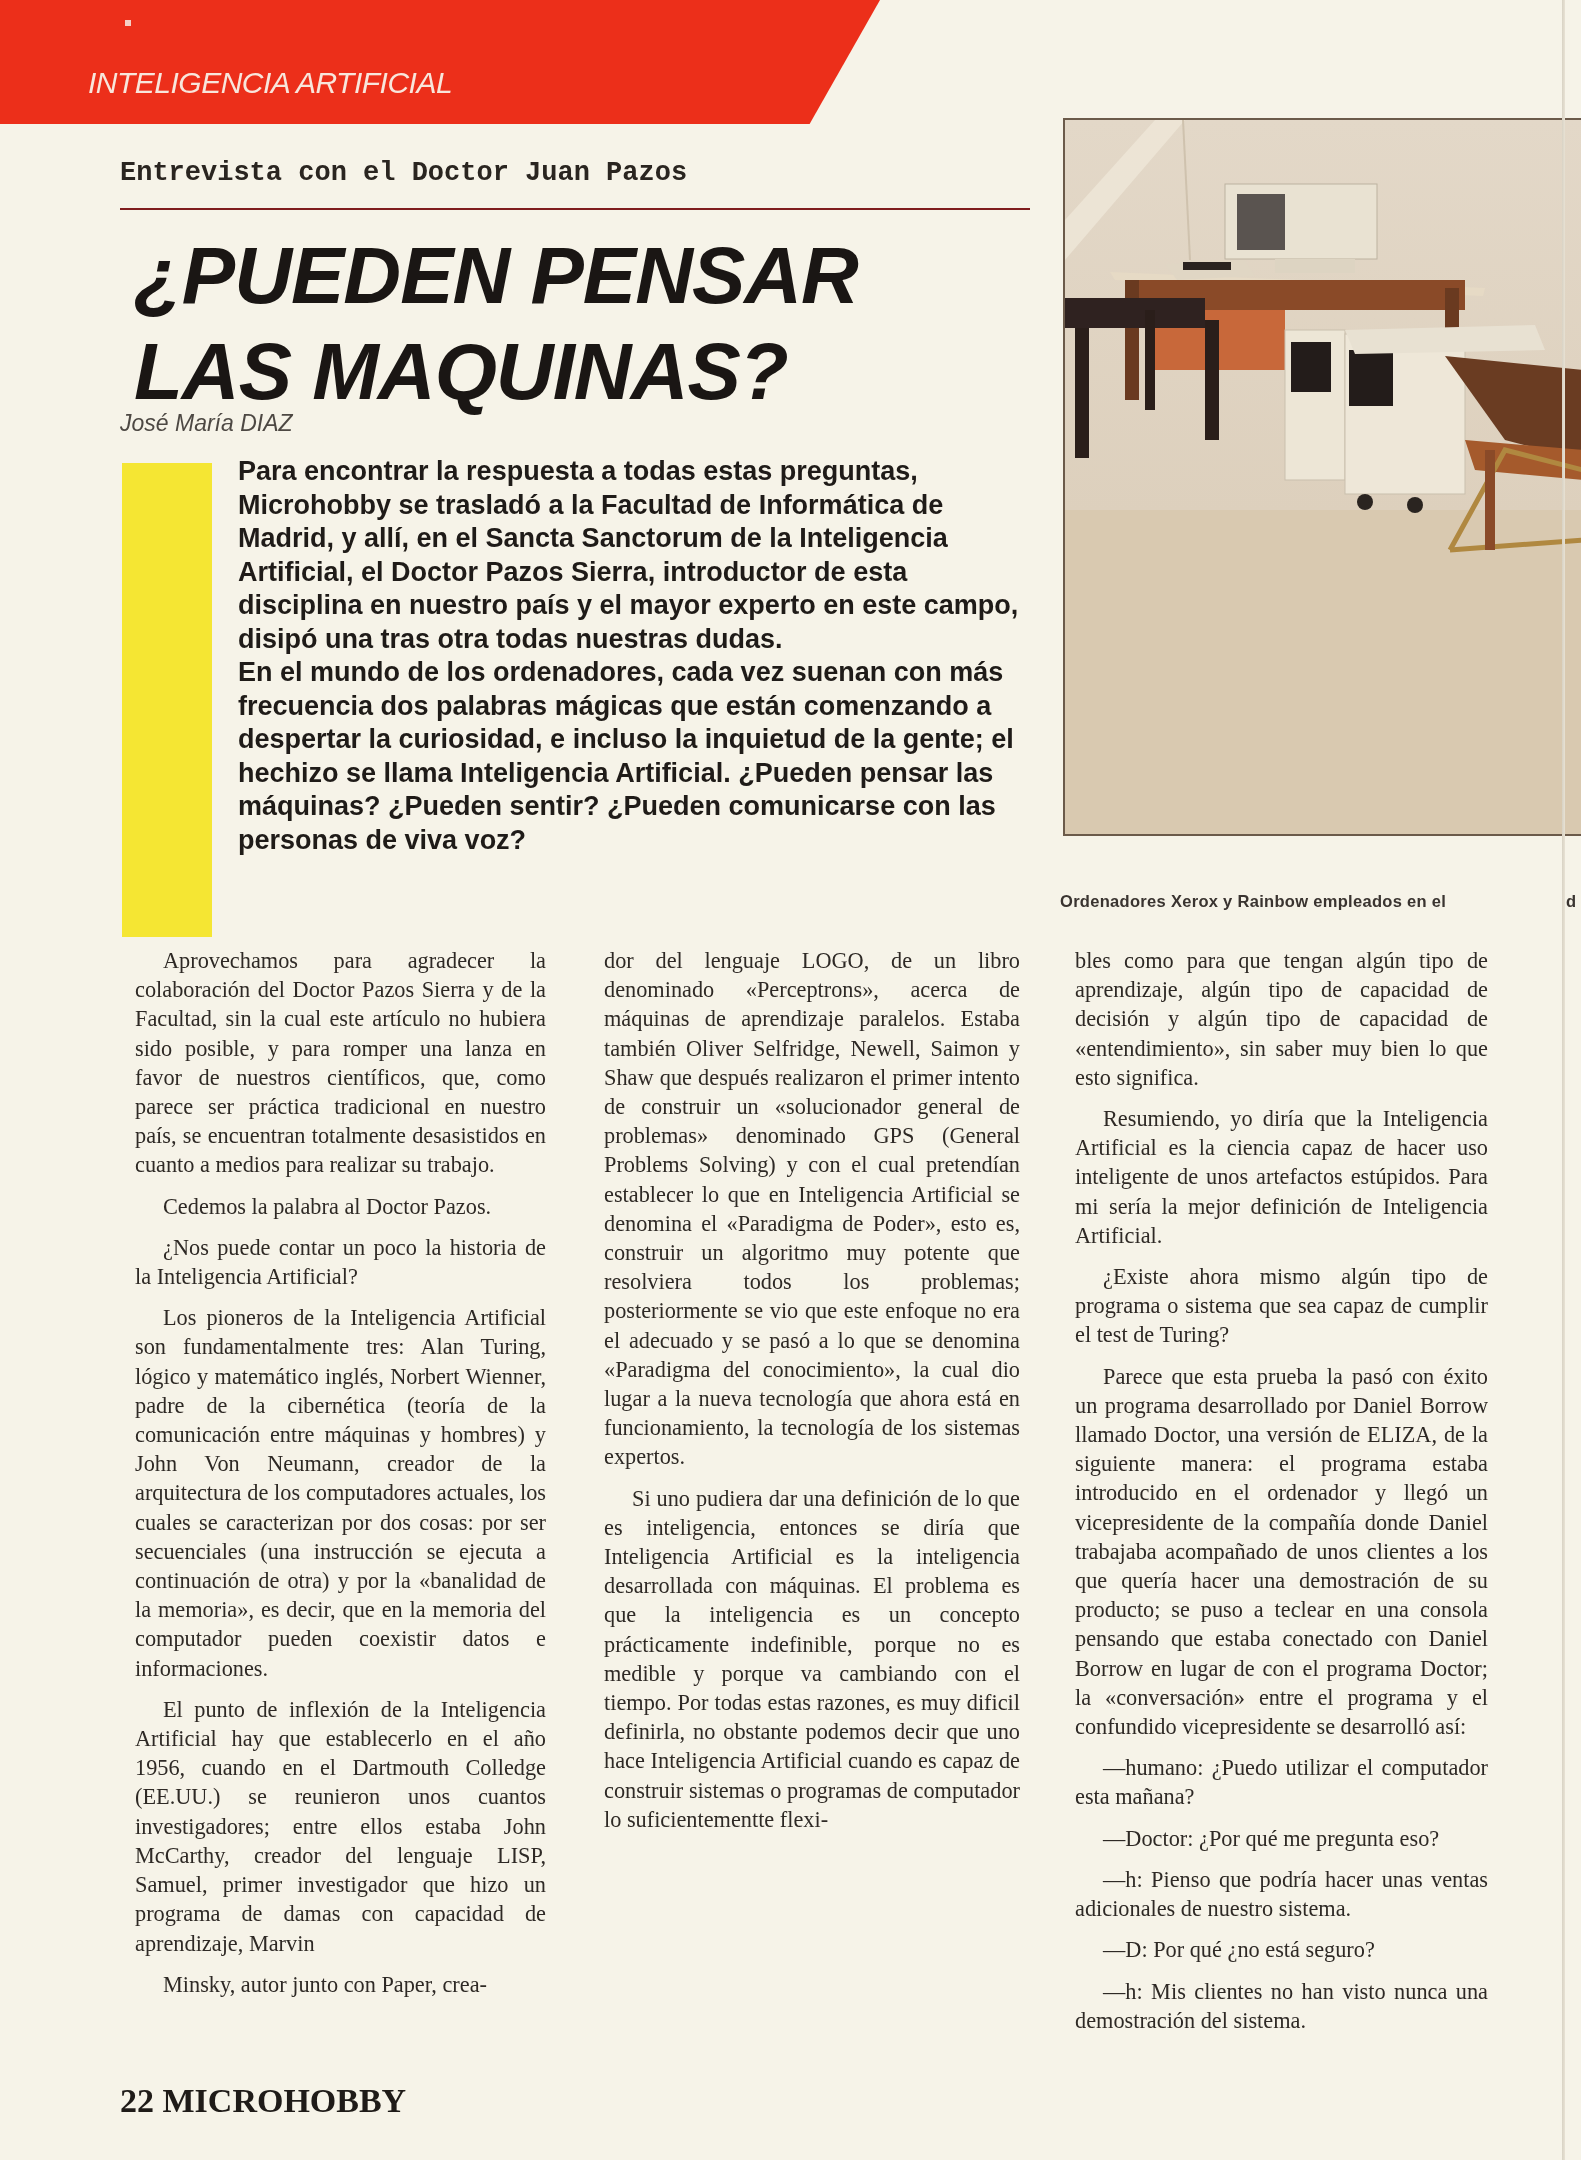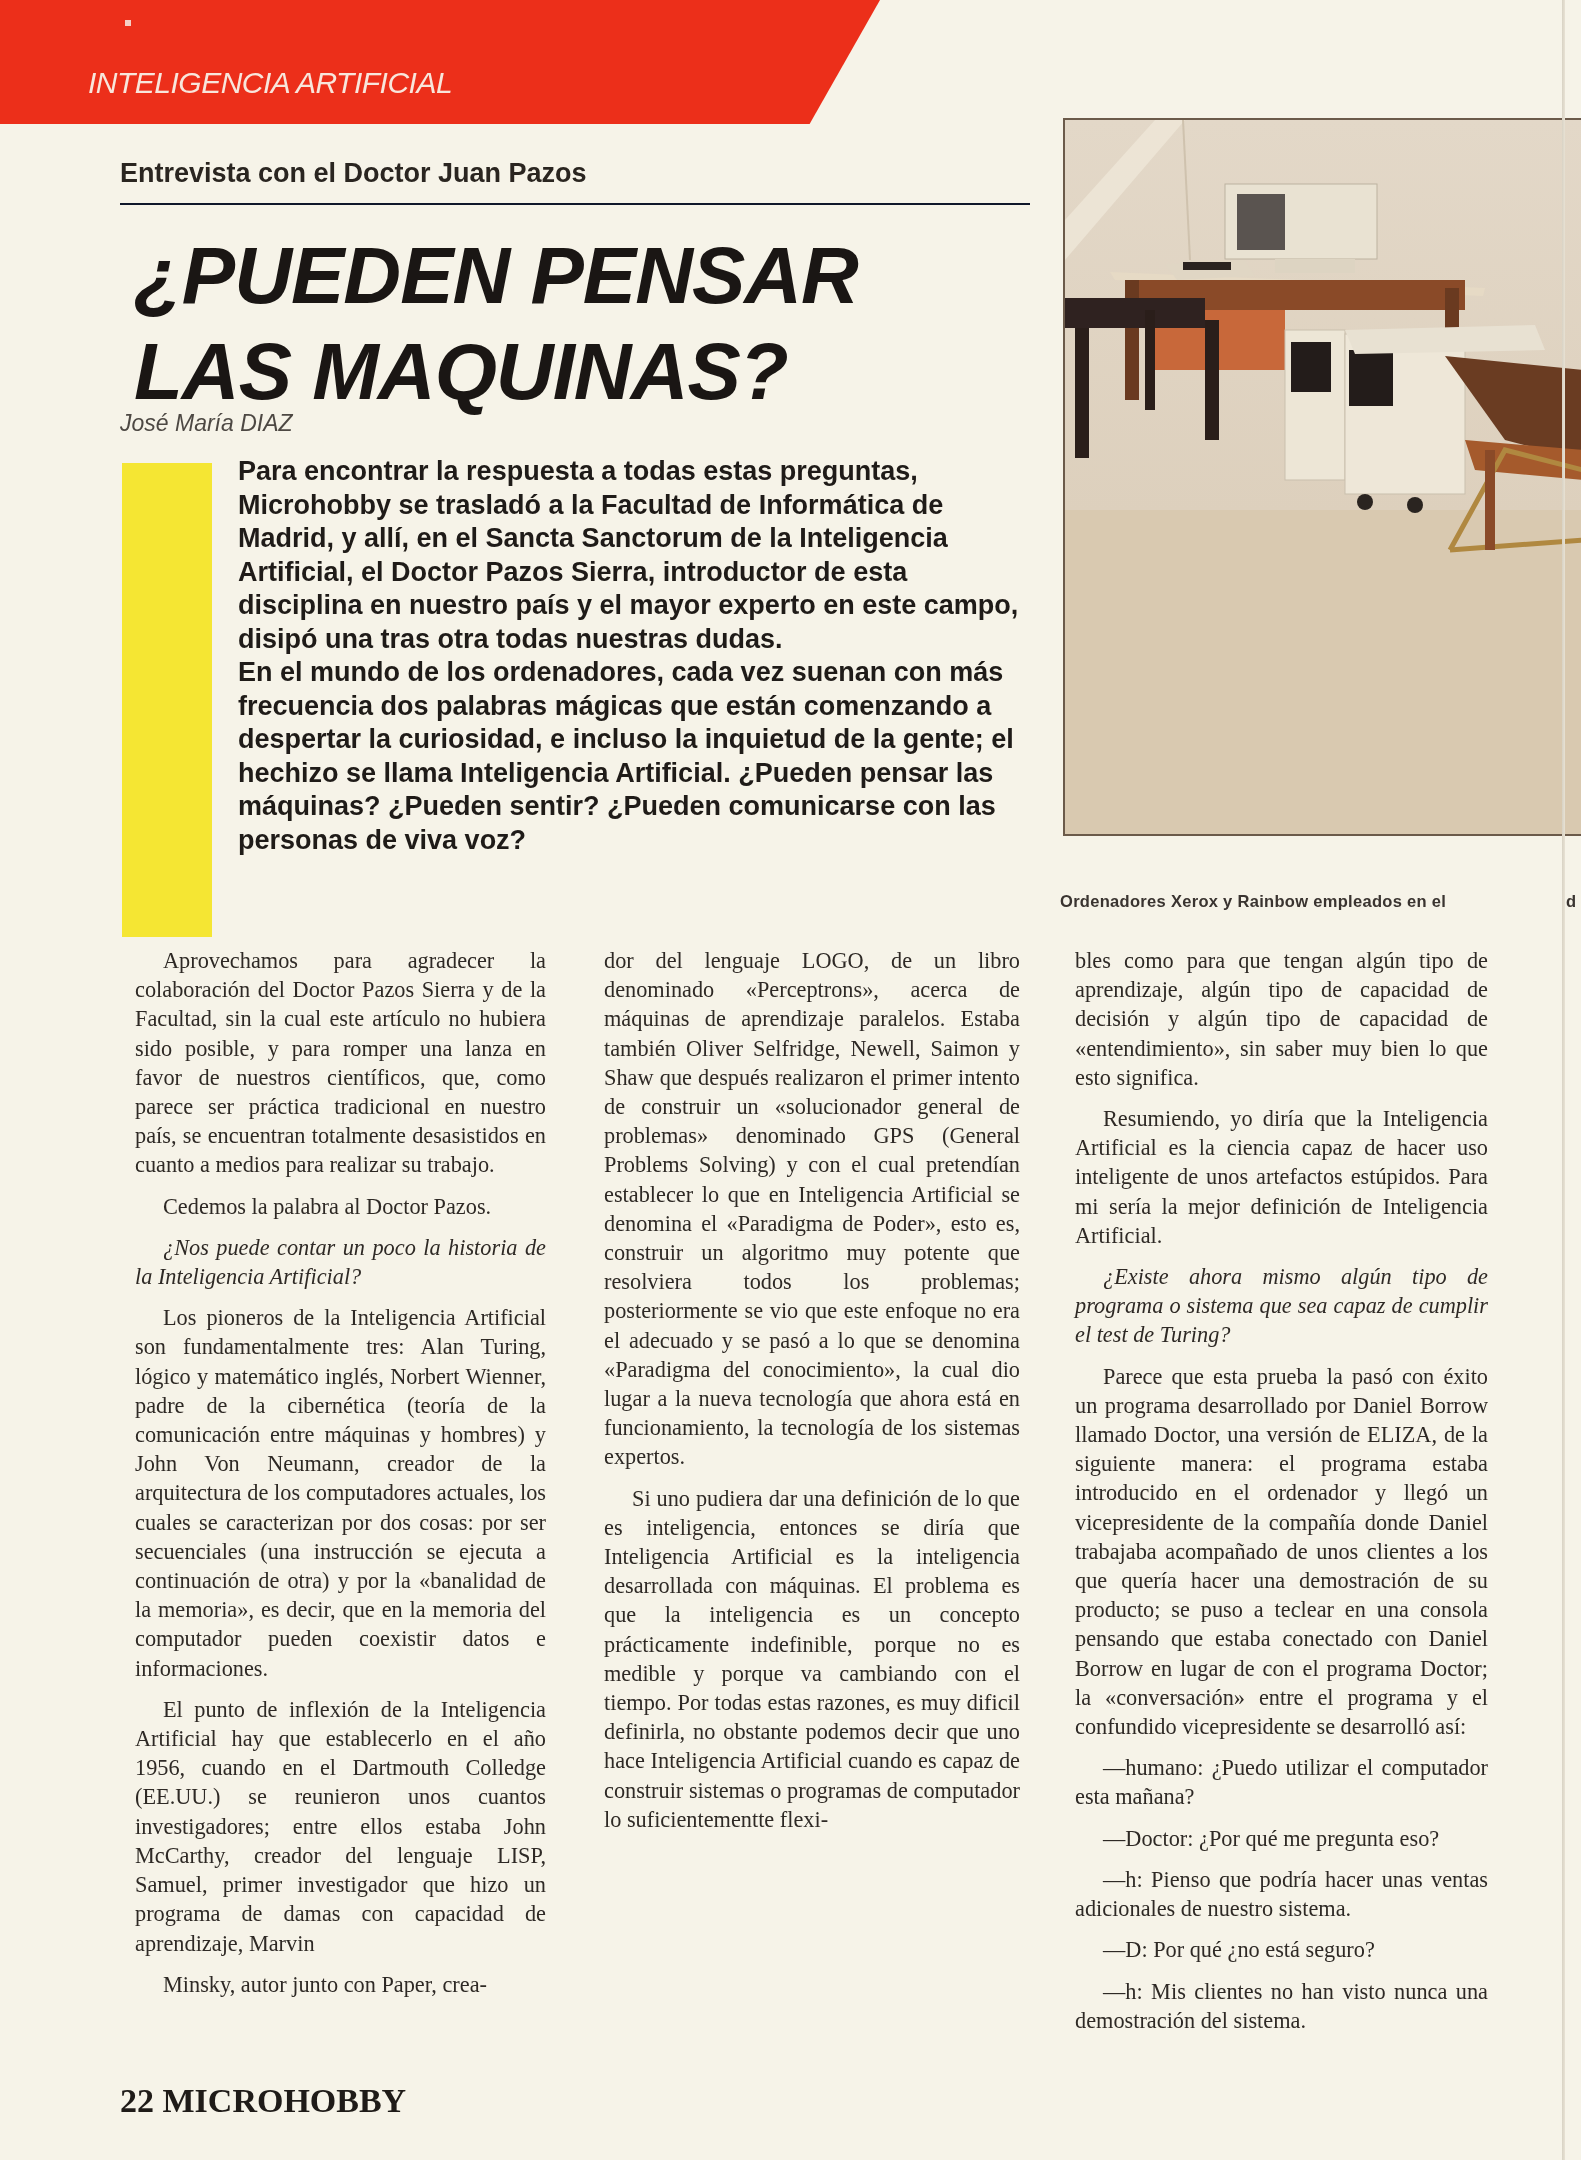--- a/index.html
+++ b/index.html
@@ -15,22 +15,22 @@
     clip-path: polygon(0 0, 100% 0, 92% 100%, 0 100%);
   }
   .banner-dot { position: absolute; left: 125px; top: 20px; width: 6px; height: 6px; background: #f5cfc4; }
   .section-label {
     position: absolute; left: 88px; top: 66px;
     font-family: "Liberation Sans", sans-serif; font-size: 30px; font-style: italic;
     color: #f8e6dc; letter-spacing: -0.5px;
   }
   .kicker {
     position: absolute; left: 120px; top: 158px; width: 910px;
-    font-family: Liberation Sans, sans-serif; font-weight: bold; font-size: 27px;
-    color: #2a2520; padding-bottom: 14px; border-bottom: 2px solid #0f172a;
+    font-family: Liberation Mono, monospace; font-weight: bold; font-size: 27px;
+    color: #2a2520; padding-bottom: 20px; border-bottom: 2px solid #7f1d1d;
   }
   .headline {
     position: absolute; left: 118px; top: 212px; width: 920px;
     font-family: "Liberation Sans", sans-serif; font-weight: bold; font-style: italic;
     font-size: 80px; line-height: 96px; color: #1a1614; letter-spacing: -1px; margin: 16px;
   }
   .byline {
     position: absolute; left: 120px; top: 410px;
     font-family: "Liberation Sans", sans-serif; font-style: italic; font-size: 23px; color: #4d4843;
   }
@@ -53,21 +53,21 @@
     font-family: "Liberation Sans", sans-serif; font-weight: bold; font-size: 16.5px;
     color: #3a3430; white-space: nowrap; letter-spacing: 0.3px;
   }
   .caption-cut { position: absolute; left: 1566px; top: 892px; font-family: "Liberation Sans", sans-serif; font-weight: bold; font-size: 16.5px; color: #3a3430; }
   .col {
     position: absolute; top: 934px;
     font-size: 22.3px; line-height: 29.2px; text-align: justify; color: #2e2925;
   }
   .col p { margin: 12px; text-indent: 28px; }
   .col p.noindent { text-indent: 0; }
-  .col p.q { font-style: italic; }
+  .col p.q { }
   .col1 { left: 123px; width: 435px; }
   .col2 { left: 592px; width: 440px; }
   .col3 { left: 1063px; width: 437px; }
   .footer {
     position: absolute; left: 120px; top: 2082px;
     font-family: "Liberation Serif", serif; font-weight: bold; font-size: 34px; color: #1f1b18;
   }
   .gutter-fold {
     position: absolute; left: 1562px; top: 0; width: 3px; height: 2160px;
     background: linear-gradient(90deg, #d8d2c4, #e8e2d4);

